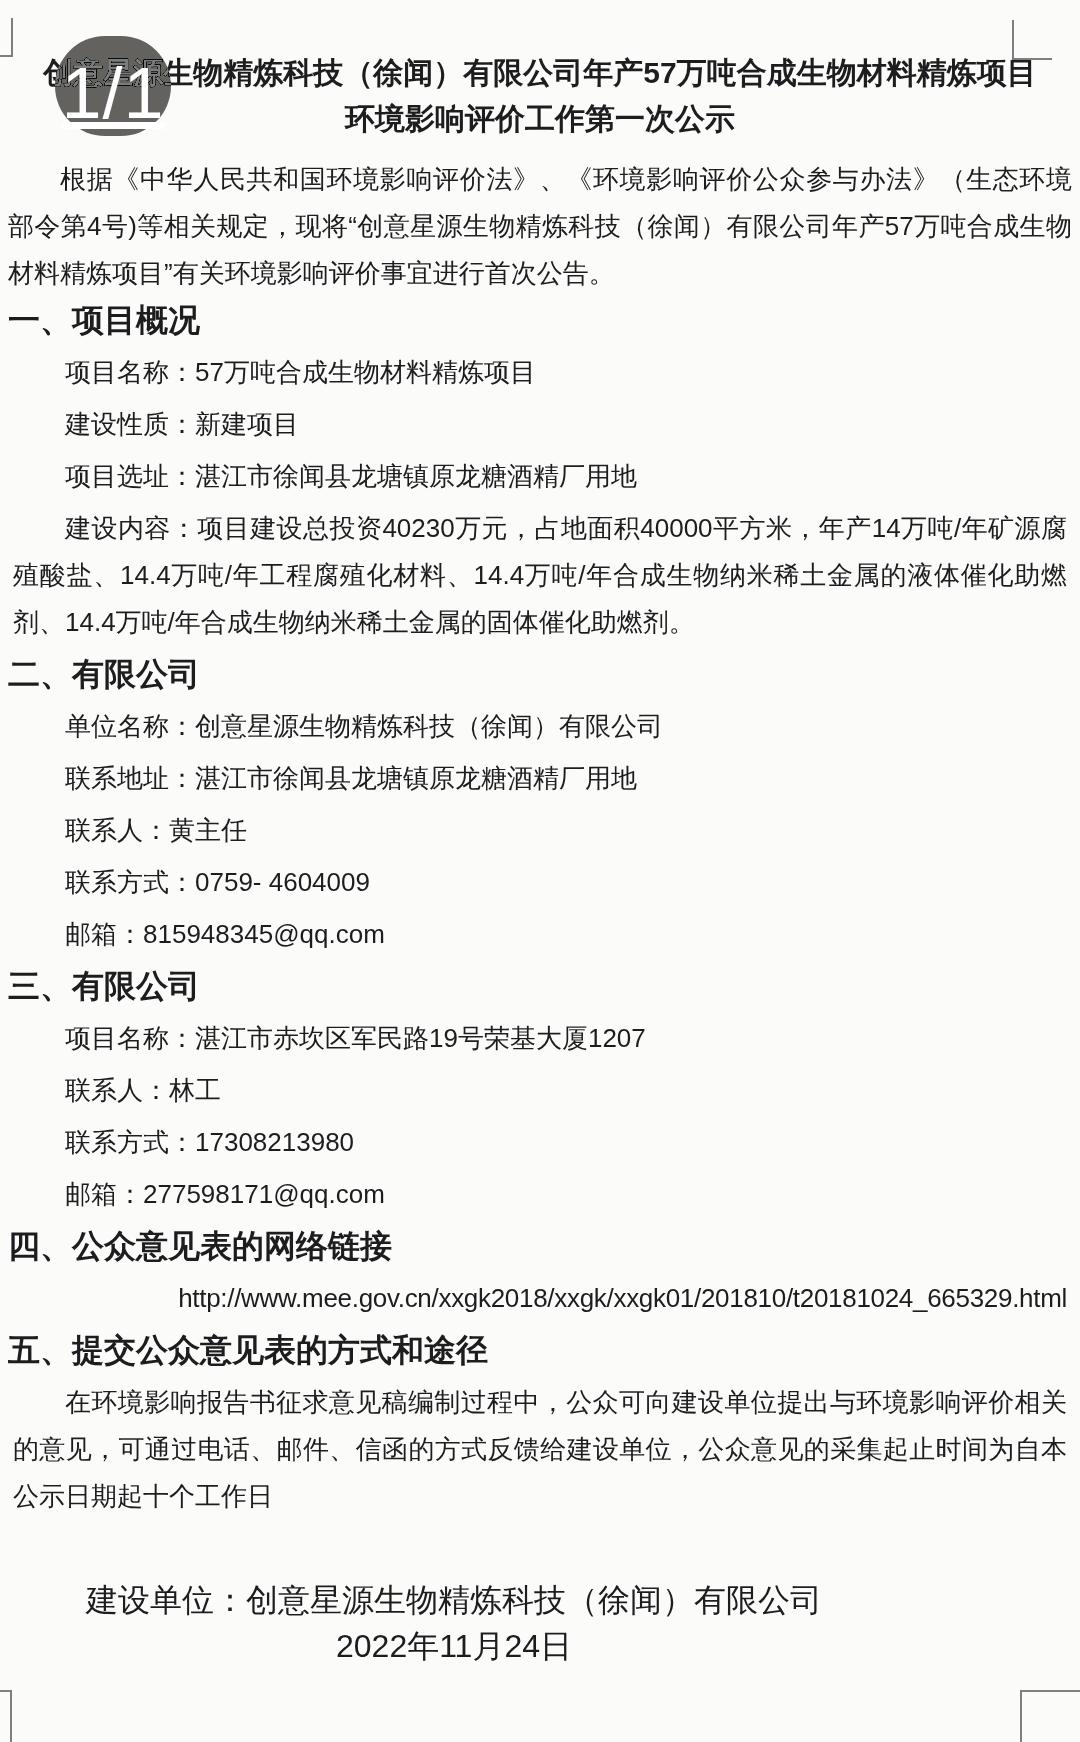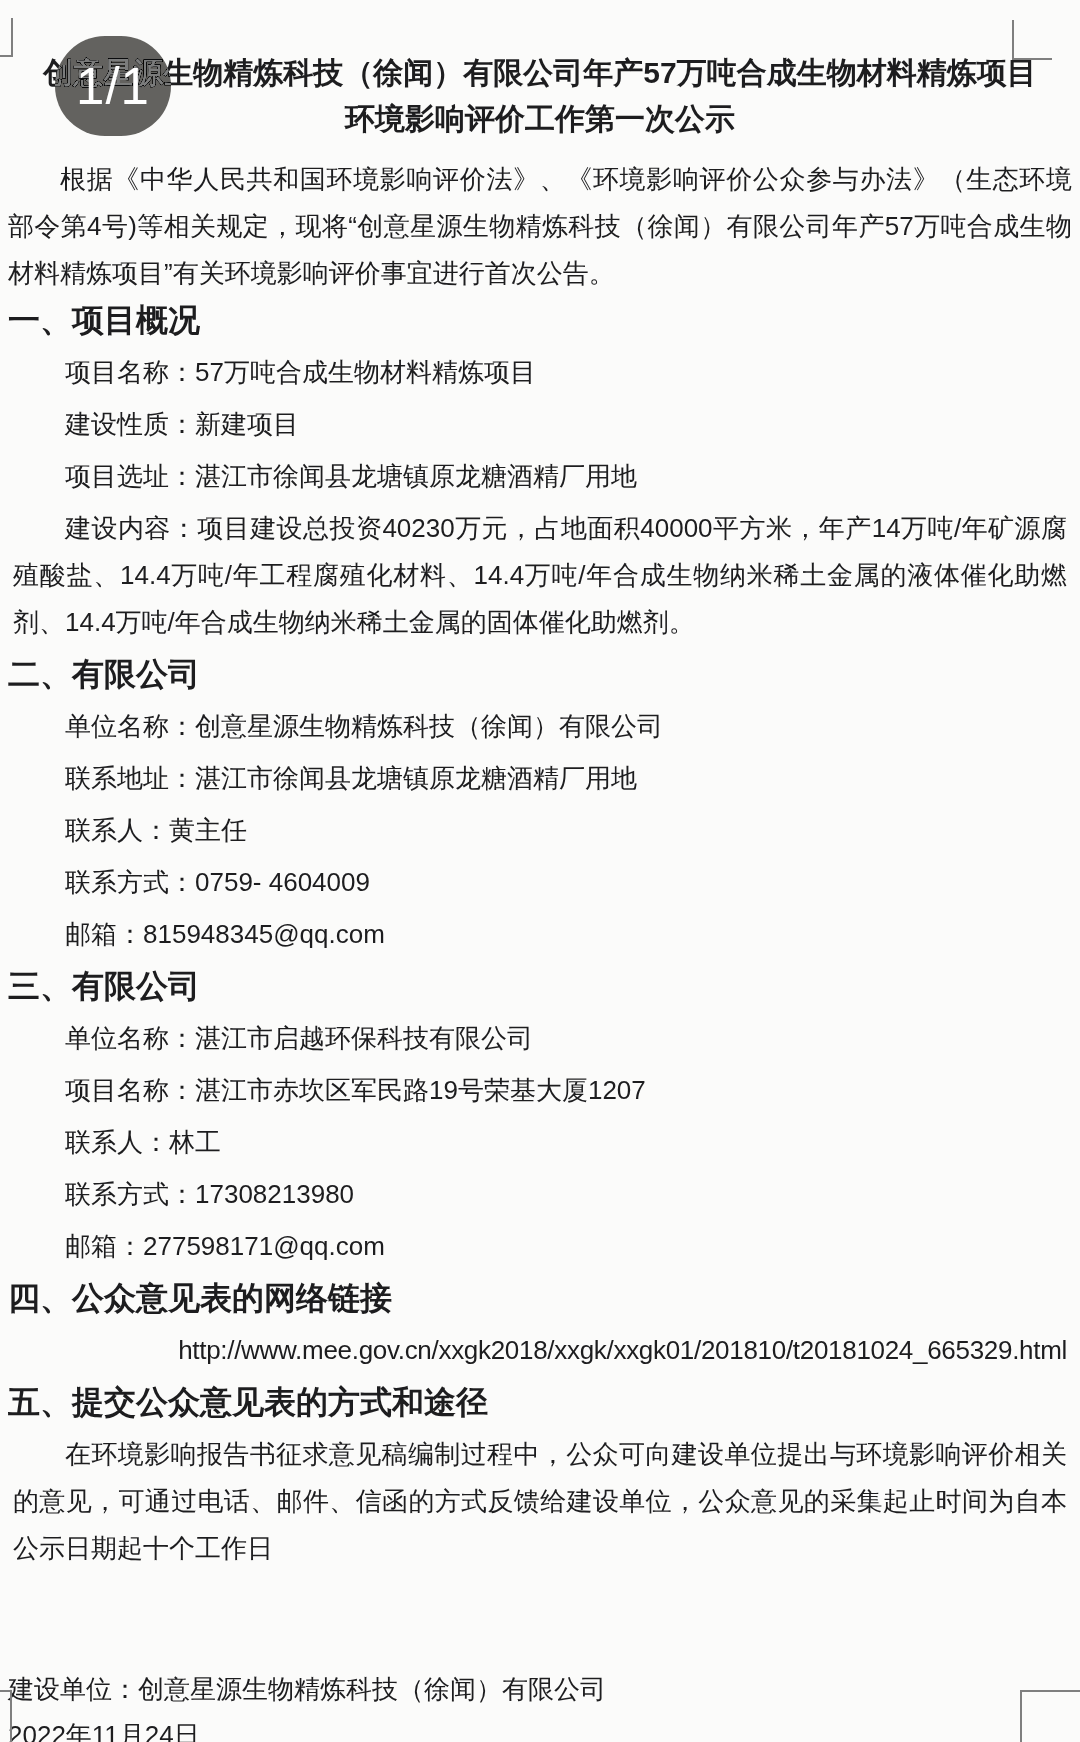--- a/index.html
+++ b/index.html
@@ -33,43 +33,44 @@
     line-height:47px;
   }
   .section-item{
     margin:5px;
     text-align:justify;
     text-indent:2em;
     line-height:47px;
   }
   .section-item.url{white-space:nowrap;text-align:right;letter-spacing:-0.3px;}
   .footer{
-    margin-top:94px;
-    font-size:26px;
+    margin-top:57px;
+    font-size:32px;
     line-height:46px;
-    text-align:left;
+    text-align:center;
     padding-right:172px;
   }
   .footer p{margin:0;}
   
   .badge-bg{
     position:absolute;left:55px;top:36px;
     width:116px;height:100px;
     background:#98999b;
     border-radius:50px;
     mix-blend-mode:difference;
   }
   .badge-label{
-    position:absolute;left:55px;top:36px;
+    position:absolute;left:55px;top:43px;
     width:116px;height:100px;
     display:flex;align-items:center;justify-content:center;
     color:#ffffff;
-    font-size:51px;
+    font-size:72px;
     line-height:1;
     letter-spacing:1px;
+    text-decoration:underline;
   }
   
   .mark{position:absolute;}
   .mark-tl{left:0;top:18px;width:11px;height:37px;border-right:2px solid #7f7f7f;border-bottom:2px solid #7f7f7f;}
   .mark-tr{left:1012px;top:20px;width:38px;height:38px;border-left:2px solid #7f7f7f;border-bottom:2px solid #7f7f7f;}
   .mark-bl{left:0;top:1690px;width:10px;height:52px;border-top:2px solid #7f7f7f;border-right:2px solid #7f7f7f;}
   .mark-br{left:1020px;top:1690px;width:60px;height:52px;border-top:2px solid #7f7f7f;border-left:2px solid #7f7f7f;}
 </style>
 </head>
 <body>
@@ -95,21 +96,20 @@
           <p class="section-item">建设性质：新建项目</p>
           <p class="section-item">项目选址：湛江市徐闻县龙塘镇原龙糖酒精厂用地</p>
           <p class="section-item">建设内容：项目建设总投资40230万元，占地面积40000平方米，年产14万吨/年矿源腐殖酸盐、14.4万吨/年工程腐殖化材料、14.4万吨/年合成生物纳米稀土金属的液体催化助燃剂、14.4万吨/年合成生物纳米稀土金属的固体催化助燃剂。</p>
           <h2 class="section-heading">二、有限公司</h2>
           <p class="section-item">单位名称：创意星源生物精炼科技（徐闻）有限公司</p>
           <p class="section-item">联系地址：湛江市徐闻县龙塘镇原龙糖酒精厂用地</p>
           <p class="section-item">联系人：黄主任</p>
           <p class="section-item">联系方式：0759- 4604009</p>
           <p class="section-item">邮箱：815948345@qq.com</p>
           <h2 class="section-heading">三、有限公司</h2>
-          <p class="section-item">单位名称：湛江市启越环保科技有限公司</p>
           <p class="section-item">项目名称：湛江市赤坎区军民路19号荣基大厦1207</p>
           <p class="section-item">联系人：林工</p>
           <p class="section-item">联系方式：17308213980</p>
           <p class="section-item">邮箱：277598171@qq.com</p>
           <h2 class="section-heading">四、公众意见表的网络链接</h2>
           <p class="section-item url">http://www.mee.gov.cn/xxgk2018/xxgk/xxgk01/201810/t20181024_665329.html</p>
           <h2 class="section-heading">五、提交公众意见表的方式和途径</h2>
           <p class="section-item">在环境影响报告书征求意见稿编制过程中，公众可向建设单位提出与环境影响评价相关的意见，可通过电话、邮件、信函的方式反馈给建设单位，公众意见的采集起止时间为自本公示日期起十个工作日</p>
         </div>
     </div>

